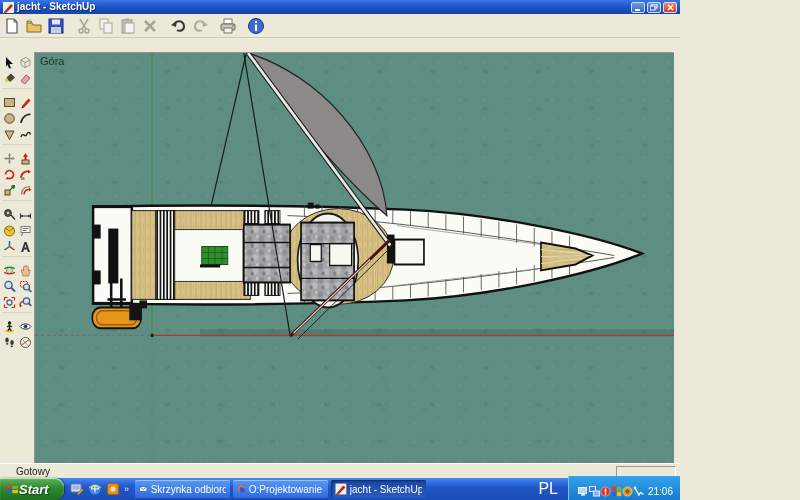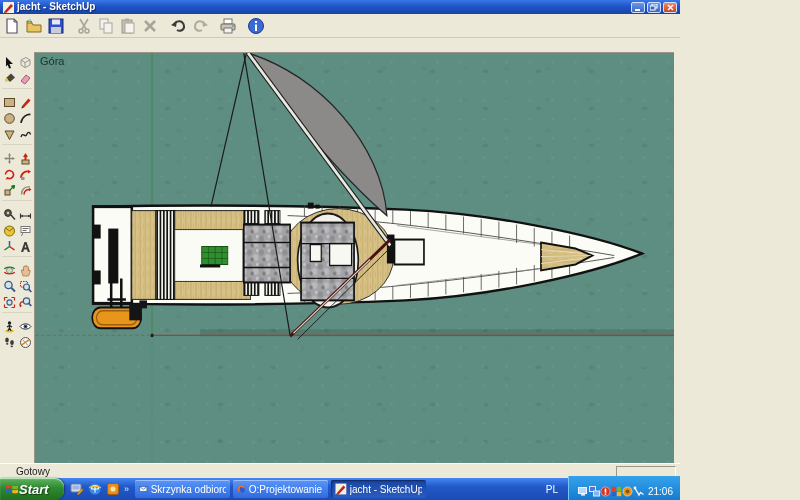--- a/index.html
+++ b/index.html
@@ -60,21 +60,21 @@
     color:#fff;font-style:italic;font-weight:bold;font-size:13px;display:flex;align-items:center;
     padding:0 10px 0 5px;box-sizing:border-box;text-shadow:1px 1px 1px #0008;}
   .ql{display:flex;align-items:center;gap:4px;padding:0 6px;}
   .chev{color:#dce8ff;font-size:9px;}
   .task{width:95px;height:18px;margin-right:3px;border-radius:2px;
     background:linear-gradient(#5a95f8,#2f6be0);box-shadow:inset 0 1px 0 #9cc0ff;
     display:flex;align-items:center;gap:3px;padding:0 4px;box-sizing:border-box;
     color:#fff;font-size:10px;white-space:nowrap;overflow:hidden;}
   .task.active{background:linear-gradient(#1a46a0,#2b5cc0);box-shadow:inset 1px 1px 2px #0007;}
   .task .tlabel{overflow:hidden;text-overflow:clip;}
-  .lang{margin-left:auto;color:#fff;font-size:10px;padding:0 10px;}
+  .lang{margin-left:auto;color:#fff;font-size:16px;padding:0 10px;}
   .tray{height:22px;display:flex;align-items:center;gap:0;padding:4px 7px 0 9px;
     background:linear-gradient(#35a2ec,#1478cc);border-left:1px solid #74c8f8;color:#fff;font-size:10px;}
   .clock{margin-left:3px;}
 </style>
 </head>
 <body>
 
 <div class="window">
 
   <div class="titlebar">

